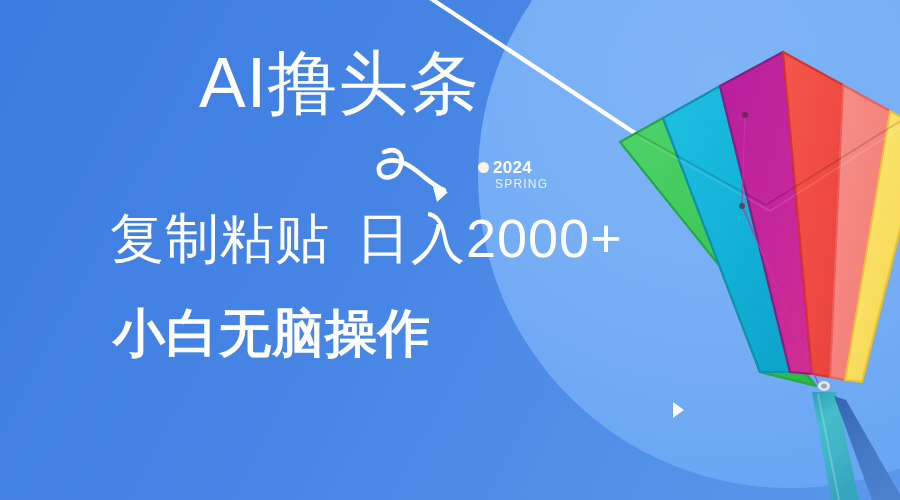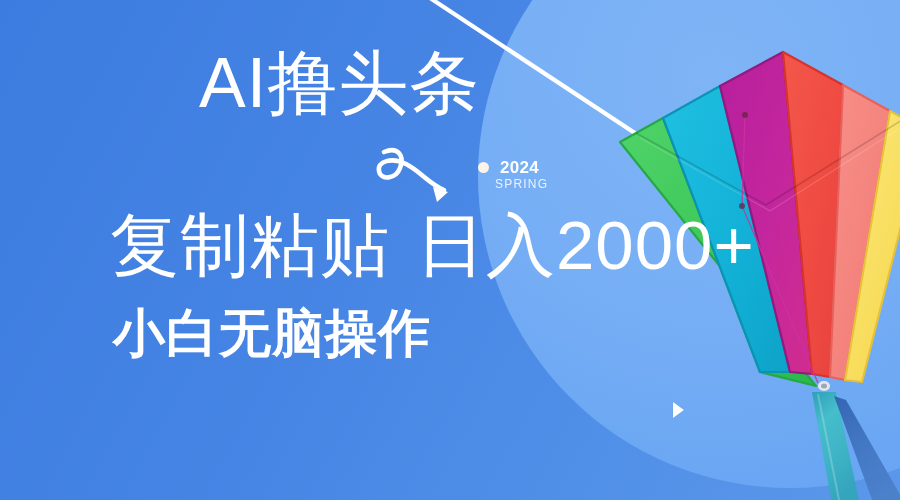--- a/index.html
+++ b/index.html
@@ -57,21 +57,21 @@
     line-height: 1;
     font-weight: 400;
     color: #ffffff;
     letter-spacing: 1px;
     white-space: nowrap;
   }
   .line2 {
     position: absolute;
     left: 110px;
     top: 211px;
-    font-size: 69px;
+    font-size: 54px;
     line-height: 1;
     font-weight: 400;
     color: #ffffff;
     white-space: nowrap;
     letter-spacing: 1px;
   }
   .line2 .gap { display: inline-block; width: 26px; }
   .line3 {
     position: absolute;
     left: 113px;
@@ -87,21 +87,21 @@
   
   .badge {
     position: absolute;
     left: 478px;
     top: 158px;
     width: 110px;
   }
   .badge-top {
     display: flex;
     align-items: center;
-    gap: 11px;
+    gap: 4px;
     height: 18px;
   }
   .badge-dot {
     width: 11px;
     height: 11px;
     border-radius: 50%;
     background: #fdf4e6;
     flex: 0 0 auto;
   }
   .badge-year {

